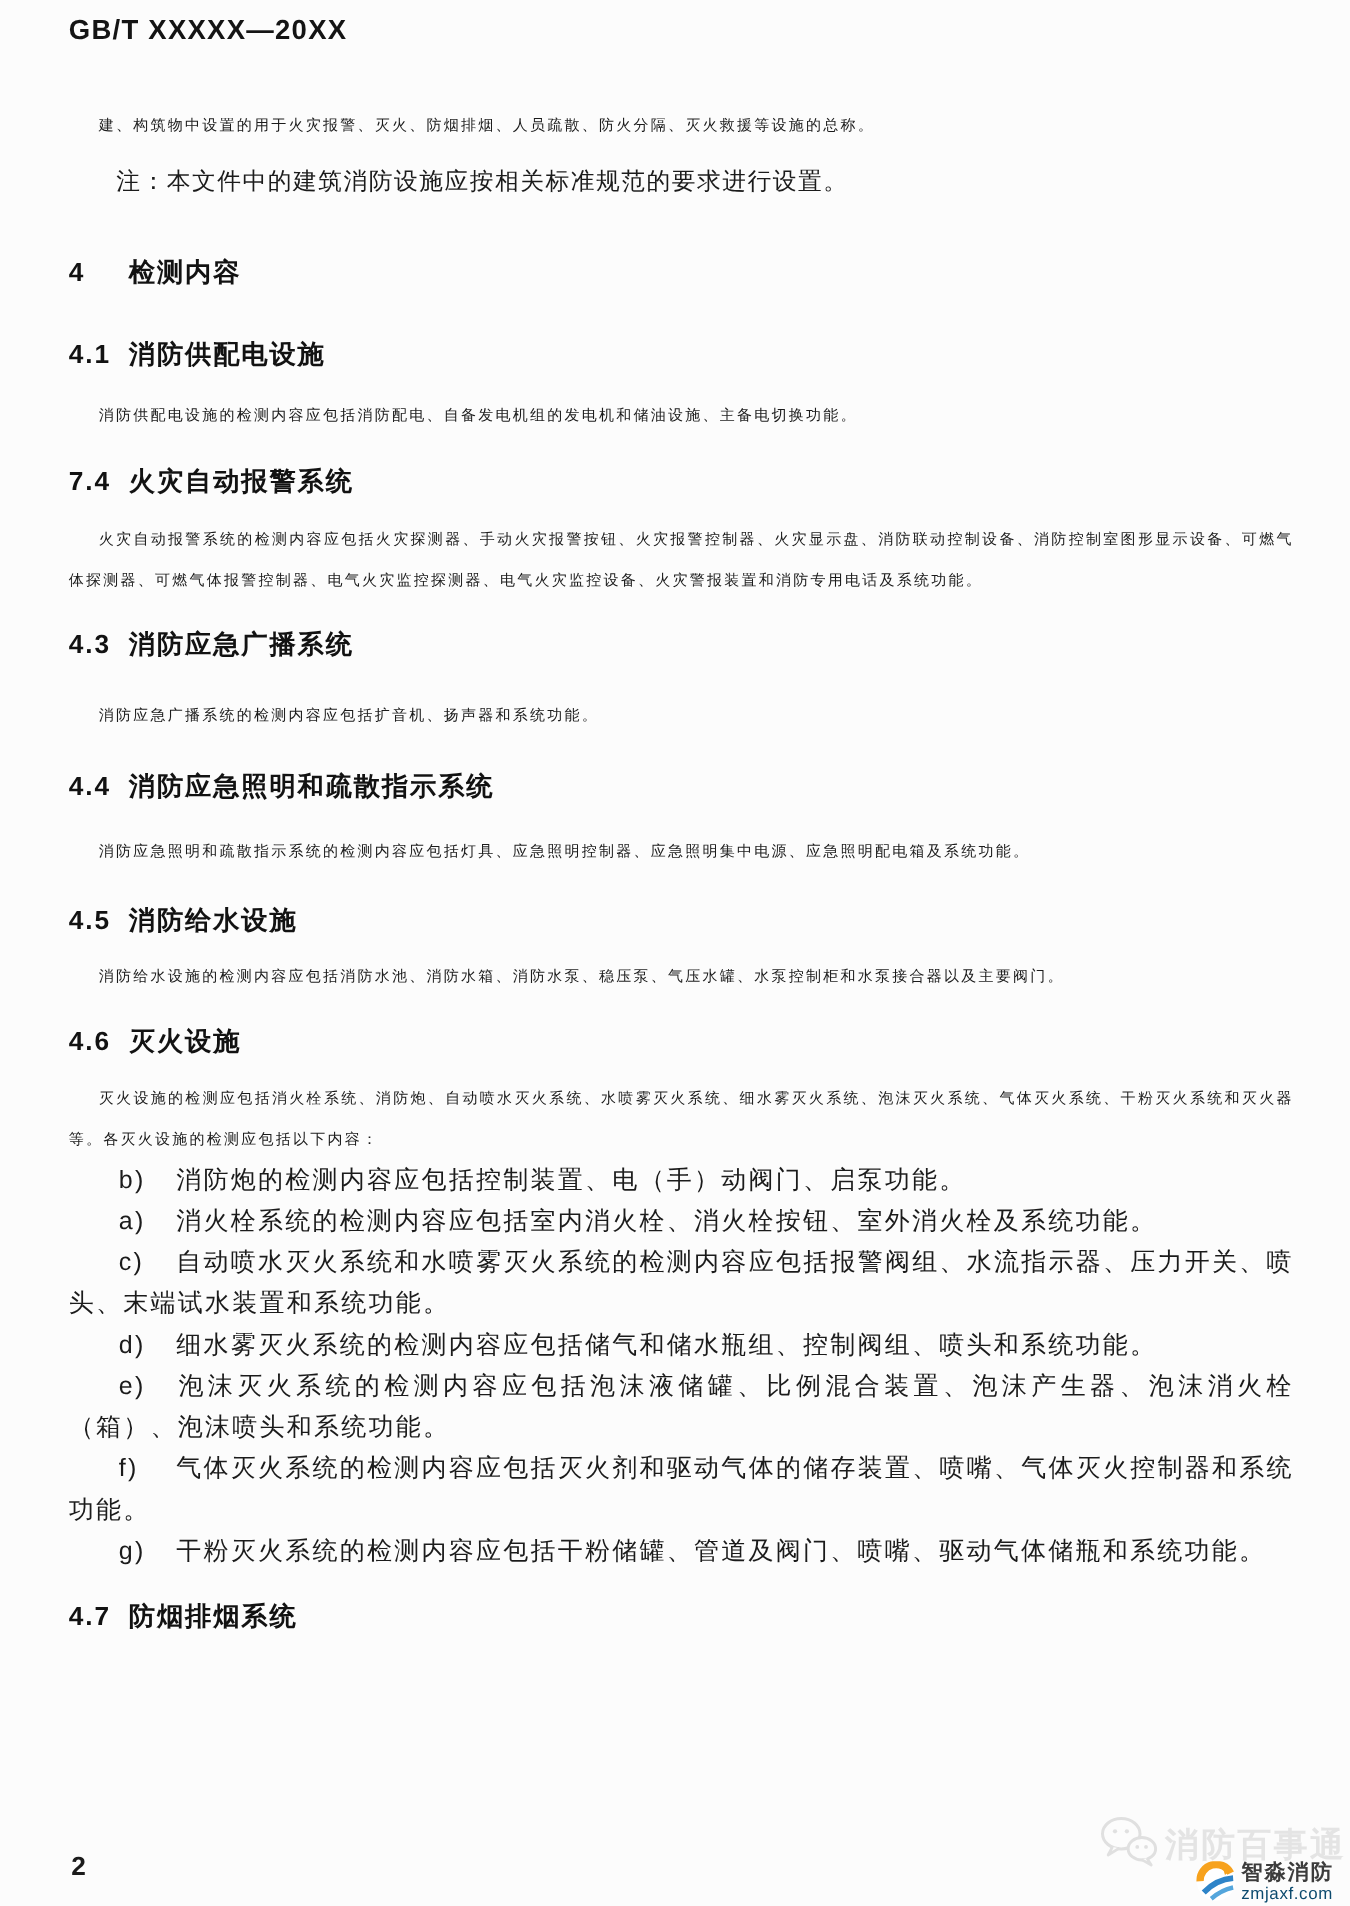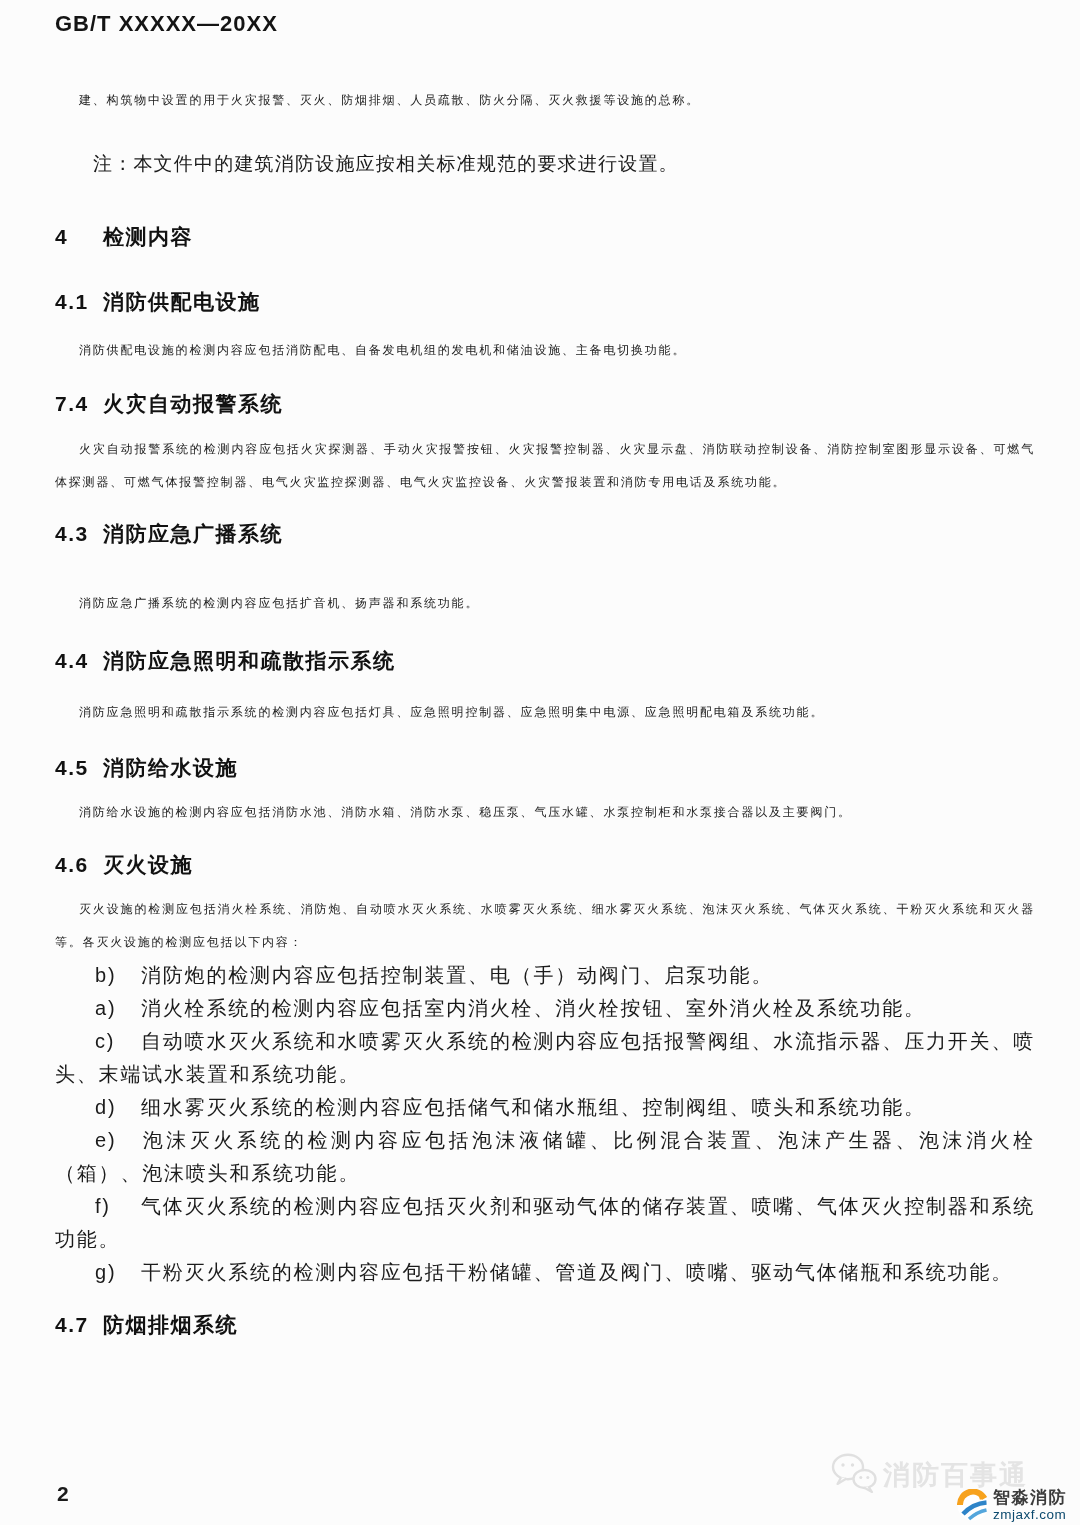--- a/index.html
+++ b/index.html
@@ -69,21 +69,21 @@
   .page-number {
     position: absolute;
     left: 57px;
     top: 1482px;
     font-size: 21px;
     font-weight: 700;
     color: #1b1b1b;
   }
   .watermark {
     position: absolute;
-    left: 831px;
+    left: 880px;
     top: 1452px;
     display: flex;
     align-items: center;
     gap: 6px;
     user-select: none;
     justify-content: space-between;
   }
   .watermark-text {
     font-size: 27px;
     font-weight: 700;
@@ -119,32 +119,32 @@
 <body>
 
 <div class="page">
 
   <div class="doc-header">GB/T XXXXX—20XX</div>
 
   <div class="content">
 
     <p class="para intro" style="margin-top:42px">建、构筑物中设置的用于火灾报警、灭火、防烟排烟、人员疏散、防火分隔、灭火救援等设施的总称。</p>
 
-    <p class="note" style="margin-top:24px">注：本文件中的建筑消防设施应按相关标准规范的要求进行设置。</p>
+    <p class="note" style="margin-top:6px">注：本文件中的建筑消防设施应按相关标准规范的要求进行设置。</p>
 
     <h1 class="chapter-heading" style="margin-top:40px"><span class="sec-num">4</span><span>检测内容</span></h1>
 
     <h2 class="sec-heading" style="margin-top:32px"><span class="sec-num">4.1</span><span>消防供配电设施</span></h2>
     <p class="para" style="margin-top:16px">消防供配电设施的检测内容应包括消防配电、自备发电机组的发电机和储油设施、主备电切换功能。</p>
 
     <h2 class="sec-heading" style="margin-top:20px"><span class="sec-num">7.4</span><span>火灾自动报警系统</span></h2>
     <p class="para" style="margin-top:13px">火灾自动报警系统的检测内容应包括火灾探测器、手动火灾报警按钮、火灾报警控制器、火灾显示盘、消防联动控制设备、消防控制室图形显示设备、可燃气体探测器、可燃气体报警控制器、电气火灾监控探测器、电气火灾监控设备、火灾警报装置和消防专用电话及系统功能。</p>
 
     <h2 class="sec-heading" style="margin-top:18px"><span class="sec-num">4.3</span><span>消防应急广播系统</span></h2>
-    <p class="para" style="margin-top:37px">消防应急广播系统的检测内容应包括扩音机、扬声器和系统功能。</p>
+    <p class="para" style="margin-top:24px">消防应急广播系统的检测内容应包括扩音机、扬声器和系统功能。</p>
 
     <h2 class="sec-heading" style="margin-top:24px"><span class="sec-num">4.4</span><span>消防应急照明和疏散指示系统</span></h2>
     <p class="para" style="margin-top:19px">消防应急照明和疏散指示系统的检测内容应包括灯具、应急照明控制器、应急照明集中电源、应急照明配电箱及系统功能。</p>
 
     <h2 class="sec-heading" style="margin-top:22px"><span class="sec-num">4.5</span><span>消防给水设施</span></h2>
     <p class="para" style="margin-top:12px">消防给水设施的检测内容应包括消防水池、消防水箱、消防水泵、稳压泵、气压水罐、水泵控制柜和水泵接合器以及主要阀门。</p>
 
     <h2 class="sec-heading" style="margin-top:19px"><span class="sec-num">4.6</span><span>灭火设施</span></h2>
     <p class="para" style="margin-top:12px">灭火设施的检测应包括消火栓系统、消防炮、自动喷水灭火系统、水喷雾灭火系统、细水雾灭火系统、泡沫灭火系统、气体灭火系统、干粉灭火系统和灭火器等。各灭火设施的检测应包括以下内容：</p>
 

